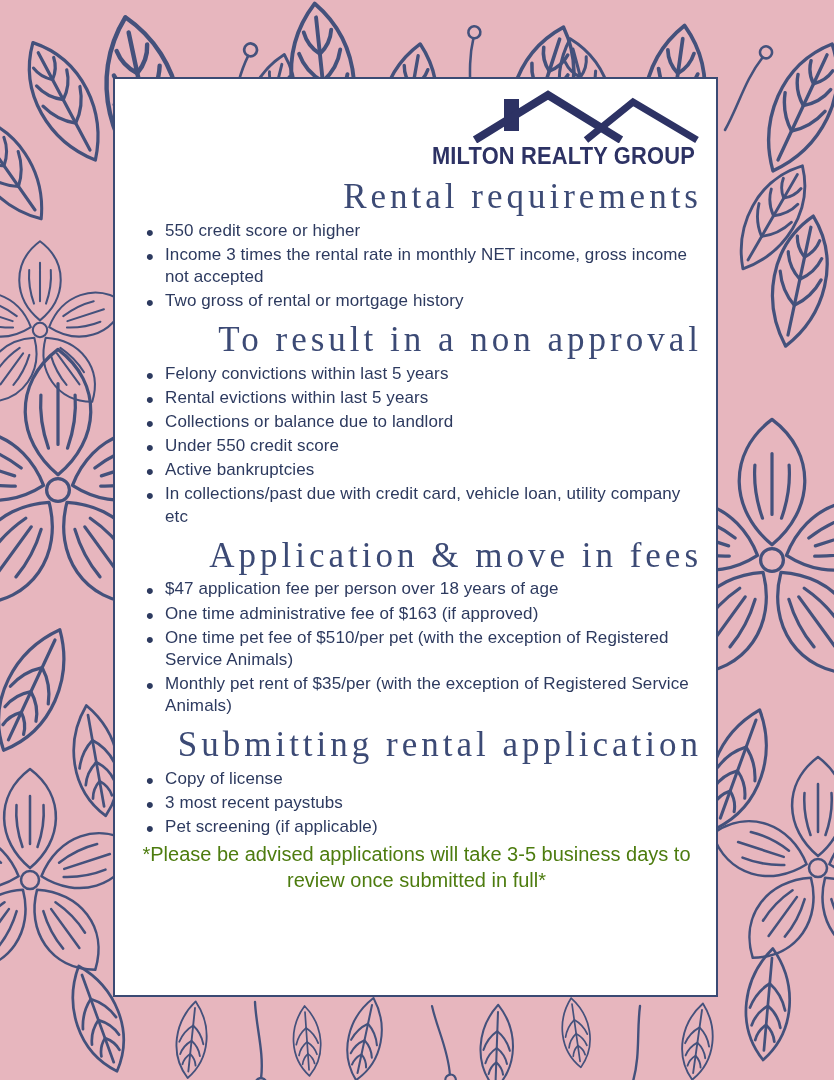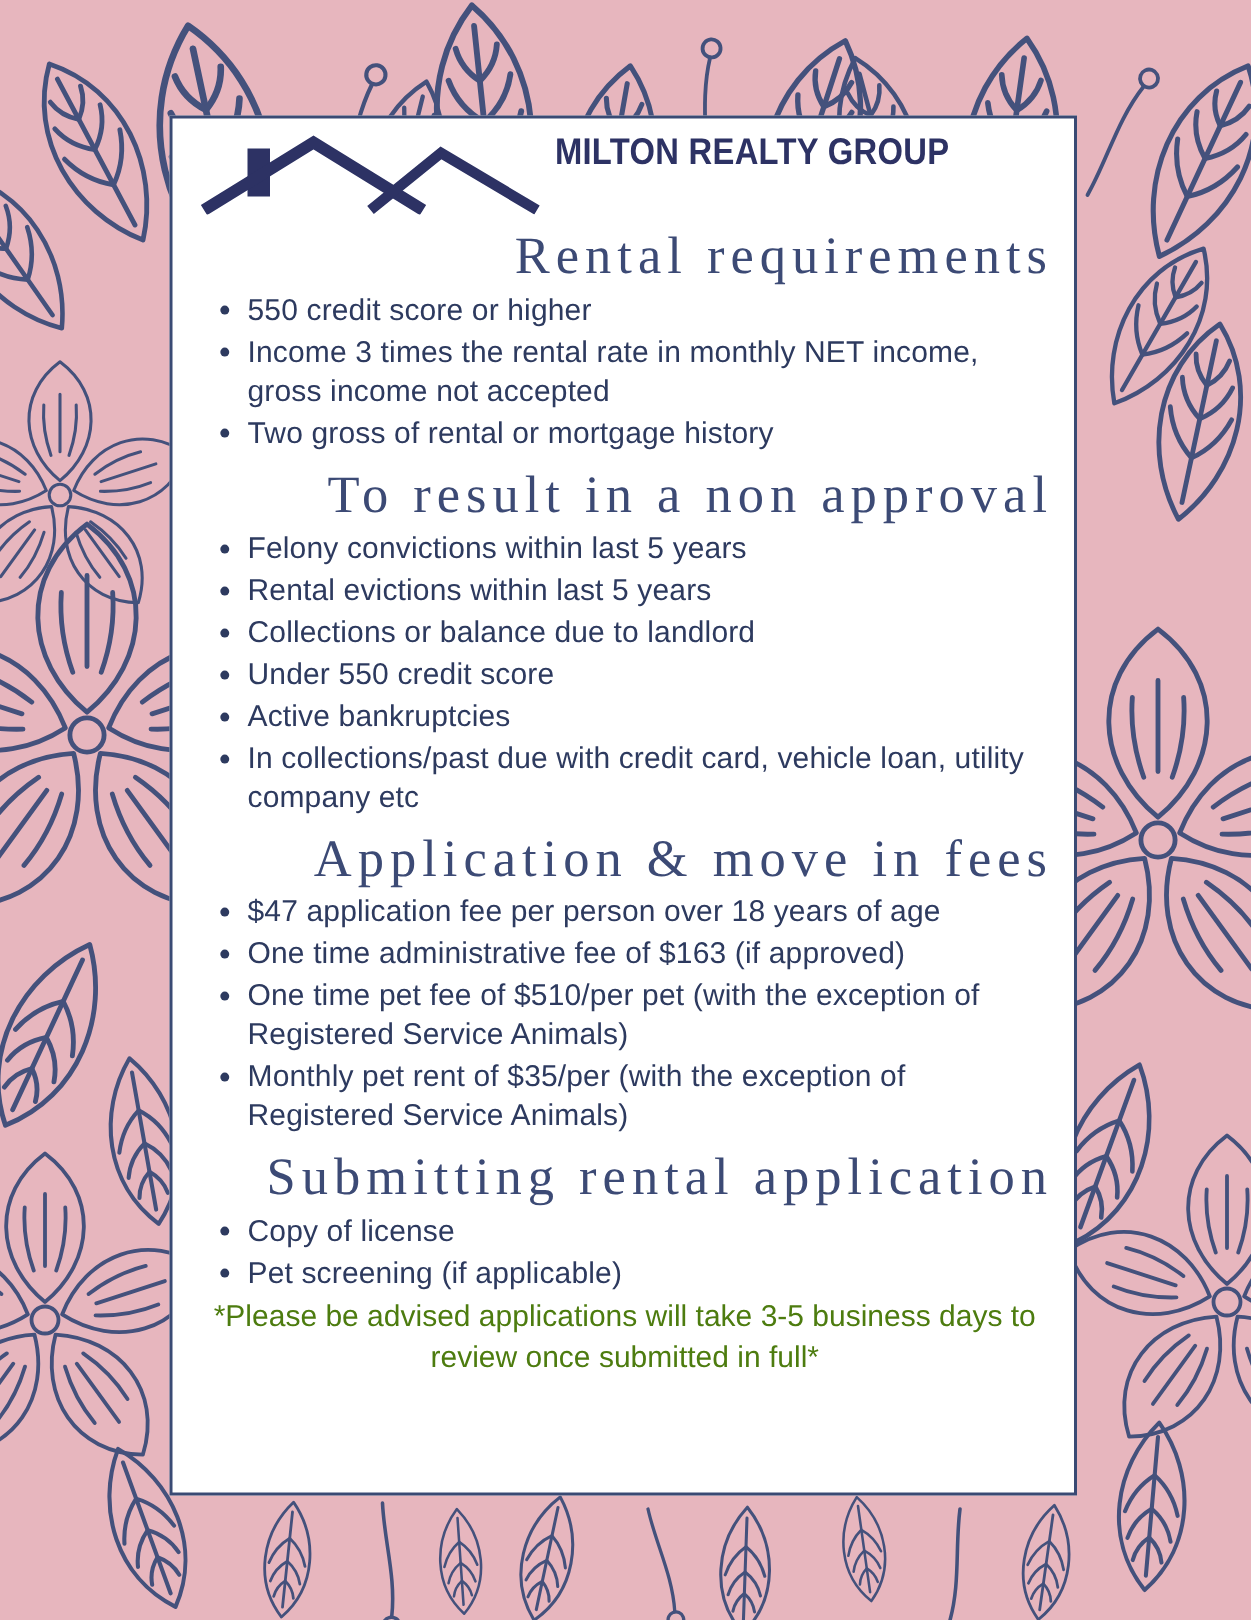--- a/index.html
+++ b/index.html
@@ -7,36 +7,36 @@
     position:relative;width:834px;height:1080px;overflow:hidden;
     background:#e7b6be;
     font-family:"Liberation Sans",sans-serif;
   }
   .floral{position:absolute;left:0;top:0;width:834px;height:1080px;}
   .card{
     position:absolute;left:113px;top:77px;width:605px;height:920px;
     background:#ffffff;border:2px solid #3a4a74;box-sizing:border-box;
     padding:6px 14px 0 16px;overflow:hidden;
   }
-  .logo{display:flex;flex-direction:row;align-items:flex-start;margin-top:4px;}
+  .logo{display:flex;flex-direction:column;align-items:flex-end;margin-top:4px;}
   .logo svg{display:block;}
   .brand-name{
     font-weight:bold;font-size:23px;color:#2d3264;letter-spacing:.2px;
     transform:scale(.95,1.08);margin-top:-1px;white-space:nowrap;
   }
   h2{
     font-family:"Liberation Serif",serif;font-weight:400;
     font-size:35px;letter-spacing:4px;color:#3c4a75;
     margin:9px 0 4px 0;line-height:1.08;white-space:nowrap;text-align:right;
   }
   section:nth-of-type(1) h2{margin-left:8px;}
   section:nth-of-type(4) h2{margin-left:14px;}
   ul{margin:0;padding:0 0 0 34px;list-style:none;}
   li{
-    position:relative;font-size:20px;line-height:1.3;color:#2d3a5f;
+    position:relative;font-size:17px;line-height:1.3;color:#2d3a5f;
     margin:2px 0;letter-spacing:.1px;font-weight:500;
   }
   li::before{
     content:"\2022";position:absolute;left:-19px;top:-1px;
     font-size:22px;color:#2d3a5f;
   }
   .footnote{
     font-size:20px;line-height:1.32;color:#4d7c0f;text-align:center;
     margin:3px auto 0;max-width:578px;font-weight:500;
   }
@@ -151,20 +151,21 @@
           <li>One time administrative fee of $163 (if approved)</li>
           <li>One time pet fee of $510/per pet (with the exception of Registered Service Animals)</li>
           <li>Monthly pet rent of $35/per (with the exception of Registered Service Animals)</li>
         </ul>
     </section>
 
     <section>
       <h2>Submitting rental application</h2>
       <ul>
           <li>Copy of license</li>
+          <li>3 most recent paystubs</li>
           <li>Pet screening (if applicable)</li>
         </ul>
     </section>
 
     <p class="footnote">*Please be advised applications will take 3-5 business days to review once submitted in full*</p>
 
   </div>
 </div>
 
 </body></html>

